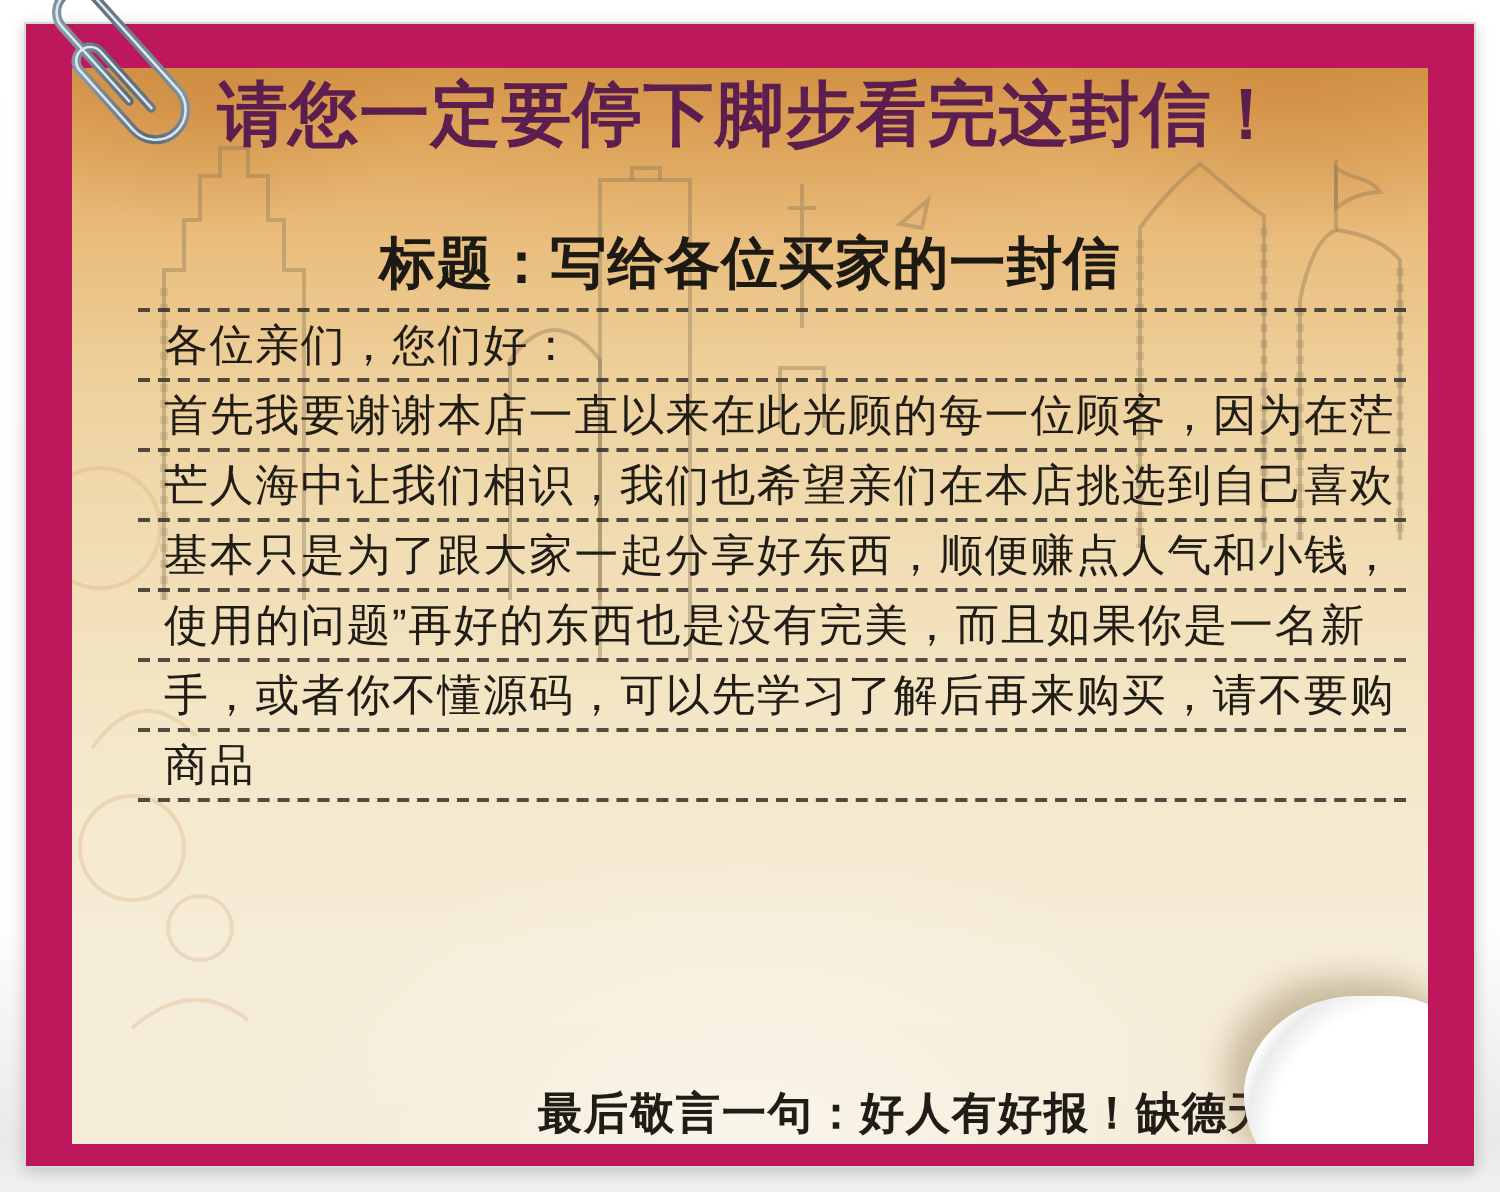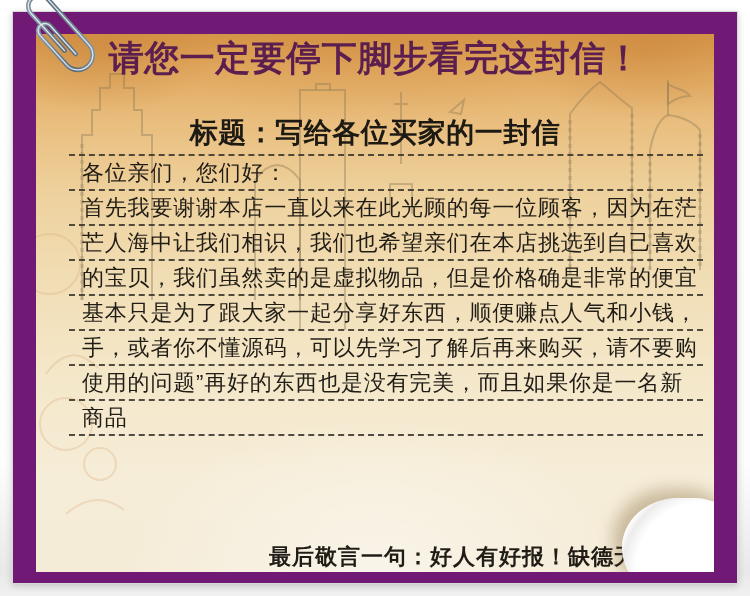--- a/index.html
+++ b/index.html
@@ -3,21 +3,21 @@
 <meta charset="utf-8">
 <style>
   html,body{margin:0;padding:0;}
   body{
     width:750px;height:596px;position:relative;overflow:hidden;
     background:linear-gradient(180deg,#ffffff 0%,#fdfdfd 78%,#e9e9e9 96%,#f1f1f1 100%);
     font-family:"Liberation Sans","DejaVu Sans",sans-serif;
   }
   .sheet{
     position:absolute;left:12px;top:11px;width:724px;height:571px;
-    background:#701a75;border:1px solid #d8d8d8;
+    background:#be185d;border:1px solid #d8d8d8;
     box-shadow:0 2px 7px rgba(0,0,0,.18);
   }
   .parchment{
     position:absolute;left:23px;top:22px;width:678px;height:538px;overflow:hidden;
     background:
       radial-gradient(160px 90px at 10% 3%, rgba(186,112,40,.30), transparent 70%),
       radial-gradient(180px 100px at 90% 3%, rgba(186,112,40,.28), transparent 70%),
       radial-gradient(300px 120px at 50% 0%, rgba(196,124,48,.22), transparent 75%),
       radial-gradient(340px 220px at 50% 100%, rgba(255,255,255,.45), transparent 72%),
       linear-gradient(180deg,#d69649 0%,#e0a75d 6%,#e9bd7d 16%,#eed29e 30%,#f1ddb4 45%,#f4e7c8 62%,#f6edd8 82%,#f5ecd8 100%);
@@ -95,24 +95,23 @@
     </svg>
 
     <div class="headline">请您一定要停下脚步看完这封信！</div>
 
     <div class="title">标题：写给各位买家的一封信</div>
 
     <div class="rows">
       <div class="row">各位亲们，您们好：</div>
       <div class="row">首先我要谢谢本店一直以来在此光顾的每一位顾客，因为在茫</div>
       <div class="row">芒人海中让我们相识，我们也希望亲们在本店挑选到自己喜欢</div>
-      <div class="row">的宝贝，我们虽然卖的是虚拟物品，但是价格确是非常的便宜</div>
       <div class="row">基本只是为了跟大家一起分享好东西，顺便赚点人气和小钱，</div>
+      <div class="row">使用的问题”再好的东西也是没有完美，而且如果你是一名新</div>
       <div class="row">手，或者你不懂源码，可以先学习了解后再来购买，请不要购</div>
-      <div class="row">使用的问题”再好的东西也是没有完美，而且如果你是一名新</div>
       <div class="row">商品</div>
     </div>
 
     <div class="closing">最后敬言一句：好人有好报！缺德无善终！</div>
 
     <div class="curl"></div>
   </div>
 </div>
 
 <svg class="paperclip" width="56" height="110" viewBox="0 0 56 110">

